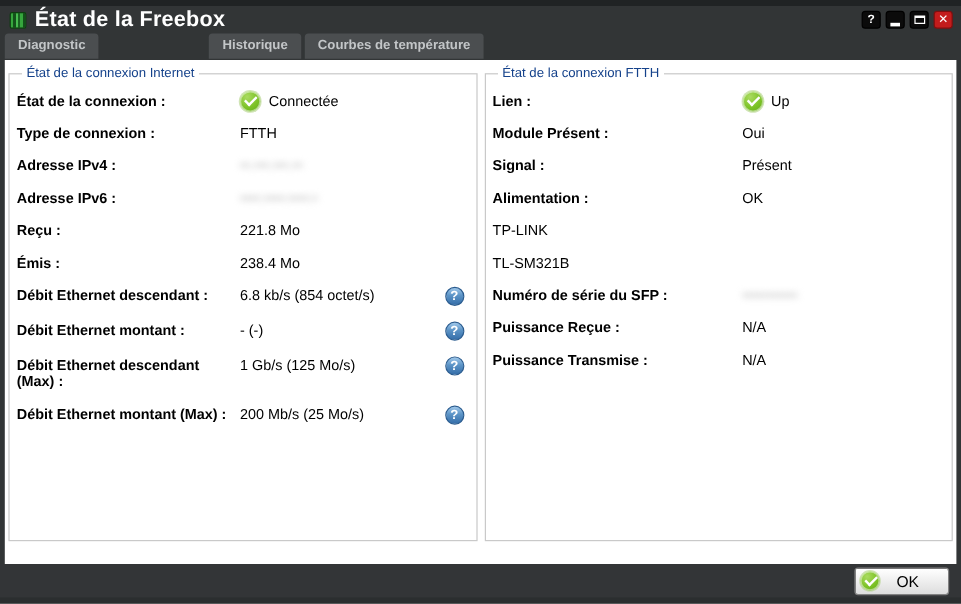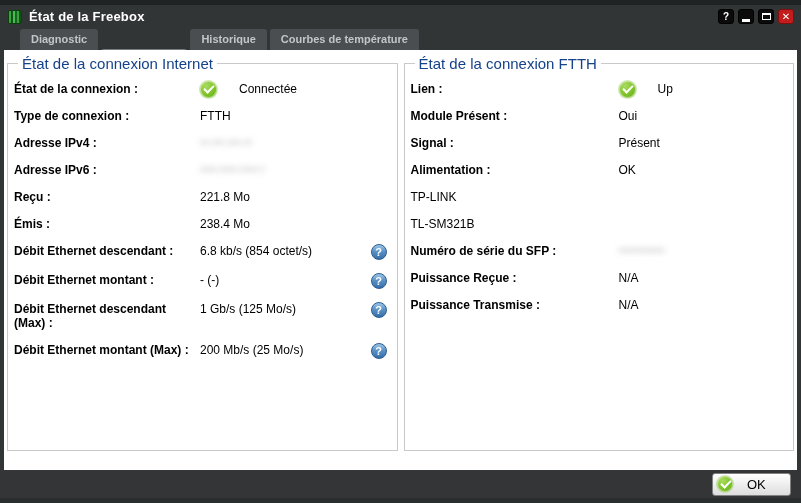--- a/index.html
+++ b/index.html
@@ -14,48 +14,48 @@
 
   
   .titlebar { height:23px; display:flex; align-items:center; padding:0 7px 0 8px; }
   .app-icon {
     width:14px; height:14px; margin-right:7px; border-radius:2px;
     border:1px solid #0e3d11;
     background:
       repeating-linear-gradient(90deg, #36a63d 0 2px, #13501a 2px 4px, #48bc50 4px 6px, #1a6322 6px 8px),
       #2e9434;
   }
-  .title { color:#ffffff; font-weight:bold; font-size:13px; letter-spacing:.2px; }
+  .title { color:#ffffff; font-weight:bold; font-size:18px; letter-spacing:.2px; }
   .controls { margin-left:auto; display:flex; gap:4px; align-items:center; }
   .wbtn {
     width:16px; height:15px; background:#0b0b0b; border:1px solid #000;
     border-radius:3px; color:#fff; font-size:10px; font-weight:bold;
     display:flex; align-items:center; justify-content:center; cursor:pointer; line-height:1;
   }
   .wbtn.close { background:#c31c1c; border-color:#7e0f0f; }
   .min-bar { width:8px; height:3px; background:#fff; margin-top:7px; }
   .max-box { width:9px; height:7px; border:1px solid #fff; border-top-width:2px; }
 
   
-  .tabbar { height:22px; display:flex; align-items:center; padding:0 20px; gap:3px; }
+  .tabbar { height:22px; display:flex; align-items:flex-start; padding:0 4px; gap:3px; }
   .tab {
     height:21px; background:#4b4e50; color:#c3c6c8; font-size:11px; font-weight:bold;
     padding:4px 11px; border-radius:3px 3px 0 0; cursor:pointer; line-height:13px; white-space:nowrap;
   }
   .tab.active { background:#7b7e80; color:#ffffff;margin-top:40px; }
 
   
   .content { flex:1; background:#ffffff; margin:0 4px; padding:5px 3px 0; display:flex; gap:6px; }
   .panel { flex:1; border:1px solid #c9c9c9; height:396px; padding:4px 6px 0; background:#fff; }
-  .panel legend { color:#15428b; font-size:15px; padding:0 4px; margin-left:4px; }
+  .panel legend { color:#15428b; font-size:11px; padding:0 4px; margin-left:4px; }
   .rows { padding-top:6px; }
   .row { display:flex; align-items:flex-start; margin-bottom:13px; font-size:12px; color:#000; }
   .row-label { font-weight:bold; width:186px; flex-shrink:0; line-height:14px; padding-right:4px; }
   .panel.p2 .row-label { width:208px; }
-  .row-value { display:flex; align-items:center; gap:22px; line-height:14px; min-height:14px; }
+  .row-value { display:flex; align-items:center; gap:7px; line-height:14px; min-height:14px; }
   .val { white-space:nowrap; }
   .redacted { filter:blur(3px); color:#bdbdbd; }
 
   
   .check-icon {
     position:relative; width:17px; height:17px; border-radius:50%; flex-shrink:0; margin:-2px 0;
     background: radial-gradient(circle at 35% 28%, #aadb60 0%, #7cc226 55%, #61a818 100%);
     box-shadow: inset 0 0 0 1px rgba(255,255,255,.45), 0 0 0 1px rgba(170,205,120,.55);
   }
   .check-icon::after {

